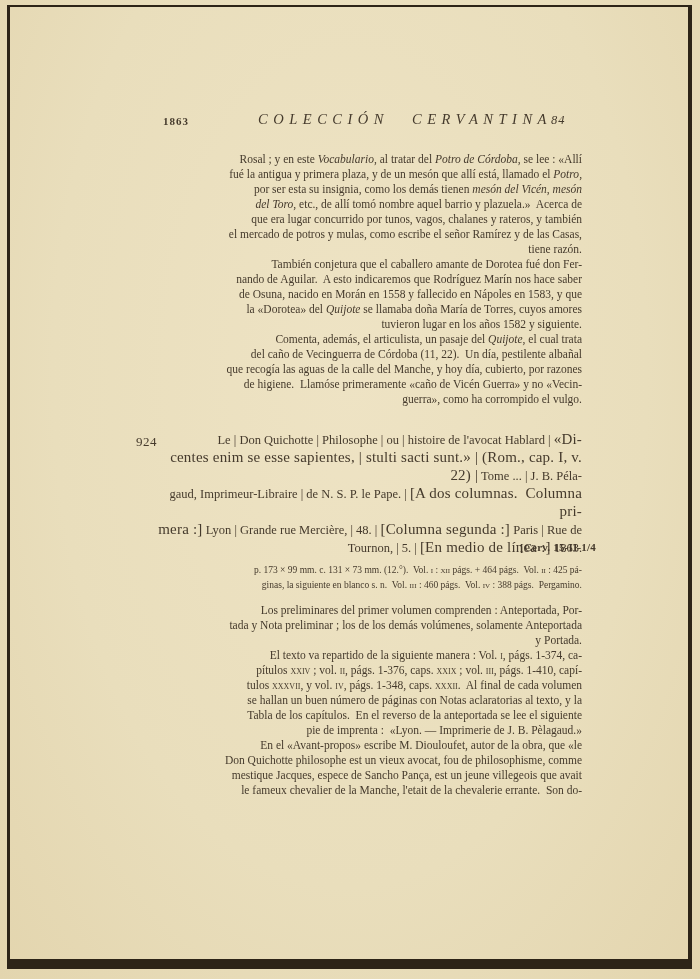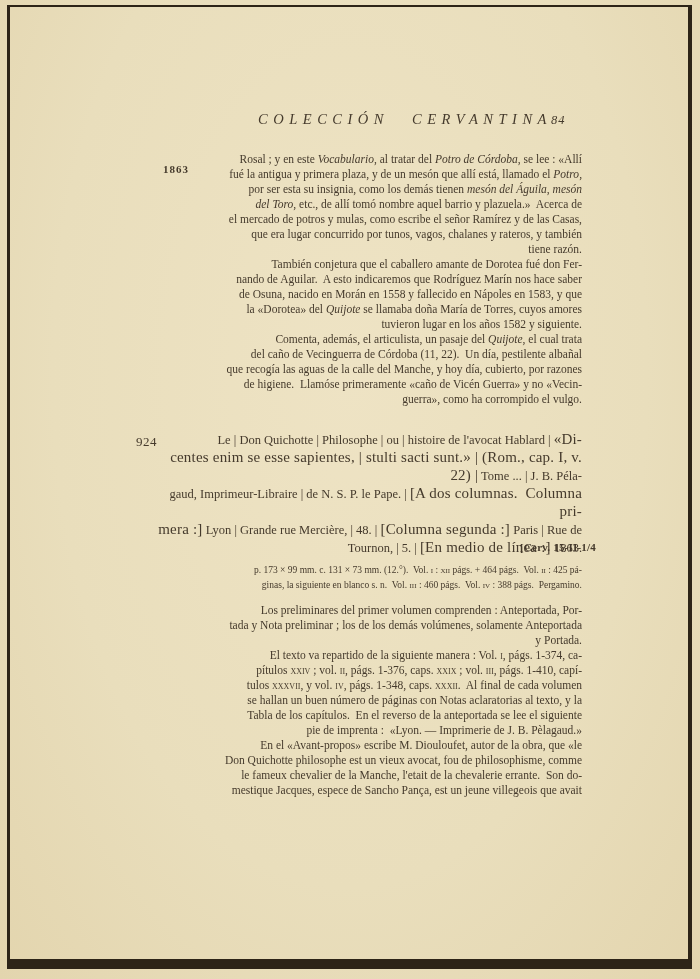--- a/index.html
+++ b/index.html
@@ -21,21 +21,21 @@
     background:radial-gradient(ellipse at 50% 38%, #eee3c4 0%, #e9debc 60%, #e3d5ae 100%);
   }
   .frame{
     position:absolute;top:5px;left:7px;width:678px;height:952px;
     border-style:solid;border-color:var(--frame);
     border-width:2px 4px 10px 3px;
     pointer-events:none;
   }
   .running-head .year{
     position:absolute;top:115px;left:163px;
-    font-size:11px;font-weight:bold;letter-spacing:1px;margin-top:48px;
+    font-size:11px;font-weight:bold;letter-spacing:1px;
   }
   .running-head .title{
     position:absolute;top:111px;left:240px;width:330px;text-align:center;
     font-style:italic;font-size:14.5px;letter-spacing:5.5px;word-spacing:14px;white-space:nowrap;
   }
   .running-head .folio{
     position:absolute;top:113px;left:551px;
     font-style:italic;font-size:12.5px;letter-spacing:1px;text-align:center;
   }
   .text-column{
@@ -70,24 +70,24 @@
   <header class="running-head">
     <span class="year">1863</span>
     <span class="title">COLECCIÓN CERVANTINA</span>
     <span class="folio">84</span>
   </header>
 
   <main class="text-column">
     <div class="para">
         <div class="tline">Rosal ; y en este <i>Vocabulario</i>, al tratar del <i>Potro de Córdoba</i>, se lee : «Allí</div>
         <div class="tline">fué la antigua y primera plaza, y de un mesón que allí está, llamado el <i>Potro</i>,</div>
-        <div class="tline">por ser esta su insignia, como los demás tienen <i>mesón del Águila</i>, <i>mesón</i></div>
+        <div class="tline">por ser esta su insignia, como los demás tienen <i>mesón del Vicén</i>, <i>mesón</i></div>
         <div class="tline"><i>del Toro</i>, etc., de allí tomó nombre aquel barrio y plazuela.»  Acerca de</div>
+        <div class="tline">que era lugar concurrido por tunos, vagos, chalanes y rateros, y también</div>
         <div class="tline">el mercado de potros y mulas, como escribe el señor Ramírez y de las Casas,</div>
-        <div class="tline">que era lugar concurrido por tunos, vagos, chalanes y rateros, y también</div>
         <div class="tline">tiene razón.</div>
       </div>
     <div class="para indent">
         <div class="tline">También conjetura que el caballero amante de Dorotea fué don Fer-</div>
         <div class="tline">nando de Aguilar.  A esto indicaremos que Rodríguez Marín nos hace saber</div>
         <div class="tline">de Osuna, nacido en Morán en 1558 y fallecido en Nápoles en 1583, y que</div>
         <div class="tline">la «Dorotea» del <i>Quijote</i> se llamaba doña María de Torres, cuyos amores</div>
         <div class="tline">tuvieron lugar en los años 1582 y siguiente.</div>
       </div>
     <div class="para indent">
@@ -125,18 +125,18 @@
           <div class="tline">El texto va repartido de la siguiente manera : Vol. <span class="sc">i</span>, págs. 1-374, ca-</div>
           <div class="tline">pítulos <span class="sc">xxiv</span> ; vol. <span class="sc">ii</span>, págs. 1-376, caps. <span class="sc">xxix</span> ; vol. <span class="sc">iii</span>, págs. 1-410, capí-</div>
           <div class="tline">tulos <span class="sc">xxxvii</span>, y vol. <span class="sc">iv</span>, págs. 1-348, caps. <span class="sc">xxxii</span>.  Al final de cada volumen</div>
           <div class="tline">se hallan un buen número de páginas con Notas aclaratorias al texto, y la</div>
           <div class="tline">Tabla de los capítulos.  En el reverso de la anteportada se lee el siguiente</div>
           <div class="tline">pie de imprenta :  «Lyon. — Imprimerie de J. B. Pèlagaud.»</div>
         </div>
       <div class="para indent">
           <div class="tline">En el «Avant-propos» escribe M. Diouloufet, autor de la obra, que «le</div>
           <div class="tline">Don Quichotte philosophe est un vieux avocat, fou de philosophisme, comme</div>
+          <div class="tline">mestique Jacques, espece de Sancho Pança, est un jeune villegeois que avait</div>
           <div class="tline">le fameux chevalier de la Manche, l'etait de la chevalerie errante.  Son do-</div>
-          <div class="tline">mestique Jacques, espece de Sancho Pança, est un jeune villegeois que avait</div>
         </div>
     </div>
   </main>
 </div>
 
 </body></html>

